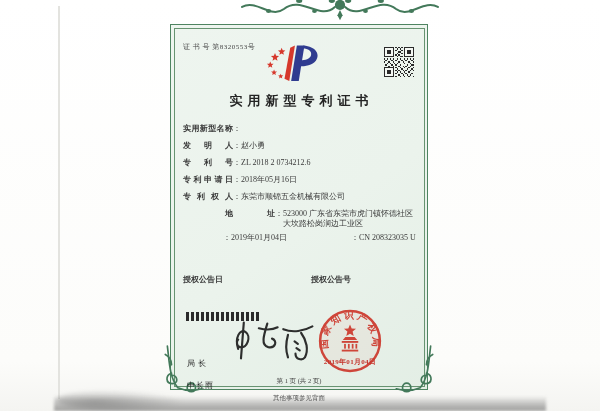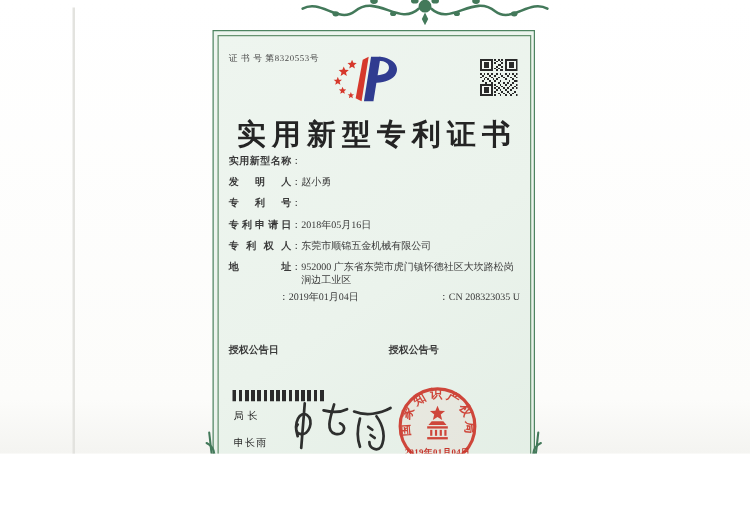--- a/index.html
+++ b/index.html
@@ -1,21 +1,21 @@
 <!DOCTYPE html>
 <html style="--frame_green: #4e8461; --bg_green: #ebf3ec; --seal_red: #cd382c; --logo_blue: #303c90; --logo_red: #d6382c; --ink: #3a3a3a;"><head>
 <meta charset="utf-8">
 <style>
   :root{
     --frame_green:#4e8461; --frame_green2:#679371; --bg_green:#ebf3ec;
     --seal_red:#cd382c; --logo_blue:#303c90; --logo_red:#d6382c;
     --ink:#3a3a3a; --ornament_green:#43795a;
   }
   html,body{margin:0;padding:0;background:#fff;}
-  #stage{position:relative;width:600px;height:363px;overflow:hidden;
+  #stage{position:relative;width:600px;height:411px;overflow:hidden;
     background:linear-gradient(180deg,#ffffff 0%,#fcfcfa 88%,#f4f4f1 100%);
     font-family:"Liberation Serif","DejaVu Serif",serif;color:var(--ink);}
   
   .edge-left{position:absolute;left:58px;top:6px;width:2px;height:393px;background:#e3e3df;}
   .shadow-bottom{position:absolute;left:54px;top:396px;width:492px;height:15px;
     background:linear-gradient(180deg,rgba(0,0,0,0) 0%,rgba(110,110,110,.40) 55%,rgba(85,85,85,.55) 100%);
     filter:blur(1.5px);}
   .shadow-blob{position:absolute;left:56px;top:390px;width:130px;height:20px;border-radius:50%;
     background:radial-gradient(ellipse at 30% 60%,rgba(90,90,90,.5),rgba(90,90,90,0) 70%);filter:blur(2px);}
   
@@ -25,40 +25,40 @@
   .frame::before{content:"";position:absolute;left:2.5px;top:2.5px;right:2.5px;bottom:2.5px;
     border:1px solid var(--frame_green2);}
   .ornament{position:absolute;z-index:3;color:var(--ornament_green);}
   .garland{left:238px;top:-10px;width:204px;height:36px;}
   .fl-bl{left:162px;top:344px;width:42px;height:50px;}
   .fl-br{left:394px;top:344px;width:42px;height:50px;transform:scaleX(-1);}
   
   .certno{position:absolute;left:183px;top:42px;width:160px;font-size:7px;letter-spacing:.5px;color:#474747;z-index:4;}
   .logo{position:absolute;left:263px;top:44px;width:62px;height:38px;z-index:4;}
   .qr{position:absolute;left:384px;top:47px;width:30px;height:30px;z-index:4;}
-  .title{position:absolute;left:170px;top:92px;width:258px;text-align:center;font-size:23px;
+  .title{position:absolute;left:170px;top:92px;width:258px;text-align:center;font-size:13px;
     font-weight:bold;letter-spacing:5px;text-indent:5px;color:#242424;z-index:4;}
   
   .fields{position:absolute;left:183px;top:124px;width:234px;font-size:8px;z-index:4;}
   .frow{display:flex;line-height:10px;margin-bottom:7px;}
   .flab{display:inline-block;width:50px;text-align:justify;text-align-last:justify;white-space:nowrap;font-weight:bold;}
   .fcolon{display:inline-block;}
   .fval{flex:1;}
-  .frow.addr{margin-bottom:4px;}
+  .frow.addr{margin-bottom:4px;margin-left:42px;}
   .frow.grant .flab{width:auto;text-align-last:auto;margin-top:42px;}
   .frow.grant .gdate{flex:0 0 auto;margin-right:24px;}
   
   .paras{position:absolute;left:183px;top:246px;width:234px;font-size:7px;line-height:9.6px;
     text-align:justify;color:#3d3d3d;z-index:4;}
   .paras p{margin:0;text-indent:2em;}
   
   .barcode{position:absolute;left:186px;top:312px;width:74px;height:9px;z-index:4;
     background:repeating-linear-gradient(90deg,#2b2b2b 0 3px,transparent 3px 5px);}
   .officer{position:absolute;left:187px;top:327px;z-index:4;font-size:8px;color:#222;}
-  .officer .o-title{letter-spacing:3px;}
+  .officer .o-title{letter-spacing:3px;margin-top:31px;}
   .officer .o-name{margin-top:11px;letter-spacing:1px;}
   .sig{position:absolute;left:224px;top:317px;width:96px;height:47px;z-index:5;}
   .seal{position:absolute;left:317px;top:308px;width:66px;height:66px;z-index:5;opacity:.92;}
   .seal-date{position:absolute;left:315px;top:357px;width:70px;text-align:center;font-size:7px;
     font-weight:bold;color:#c5342b;z-index:6;letter-spacing:.3px;}
   .page-foot{position:absolute;left:170px;top:377px;width:258px;text-align:center;font-size:6.5px;color:#3f3f3f;z-index:4;}
   .back-note{position:absolute;left:170px;top:394px;width:258px;text-align:center;font-size:6.5px;color:#565656;z-index:6;}
 </style>
 </head>
 <body>
@@ -151,35 +151,36 @@
         <span class="fcolon">：</span>
     </div>
     <div class="frow">
       <span class="flab">发明人</span>
         <span class="fcolon">：</span>
       <span class="fval">赵小勇</span>
     </div>
     <div class="frow">
       <span class="flab">专利号</span>
         <span class="fcolon">：</span>
+      <span class="fval">ZL 2018 2 0734212.6</span>
     </div>
     <div class="frow">
       <span class="flab">专利申请日</span>
         <span class="fcolon">：</span>
       <span class="fval">2018年05月16日</span>
     </div>
     <div class="frow">
       <span class="flab">专利权人</span>
         <span class="fcolon">：</span>
       <span class="fval">东莞市顺锦五金机械有限公司</span>
     </div>
     <div class="frow addr">
       <span class="flab">地址</span>
         <span class="fcolon">：</span>
-      <span class="fval">952000 广东省东莞市虎门镇怀德社区大坎路松岗涧边工业区</span>
+      <span class="fval">523000 广东省东莞市虎门镇怀德社区大坎路松岗涧边工业区</span>
     </div>
     <div class="frow grant">
       <span class="flab">授权公告日</span>
         <span class="fcolon">：</span>
       <span class="fval gdate">2019年01月04日</span>
       <span class="flab">授权公告号</span>
         <span class="fcolon">：</span>
       <span class="fval">CN 208323035 U</span>
     </div>
   </div>

